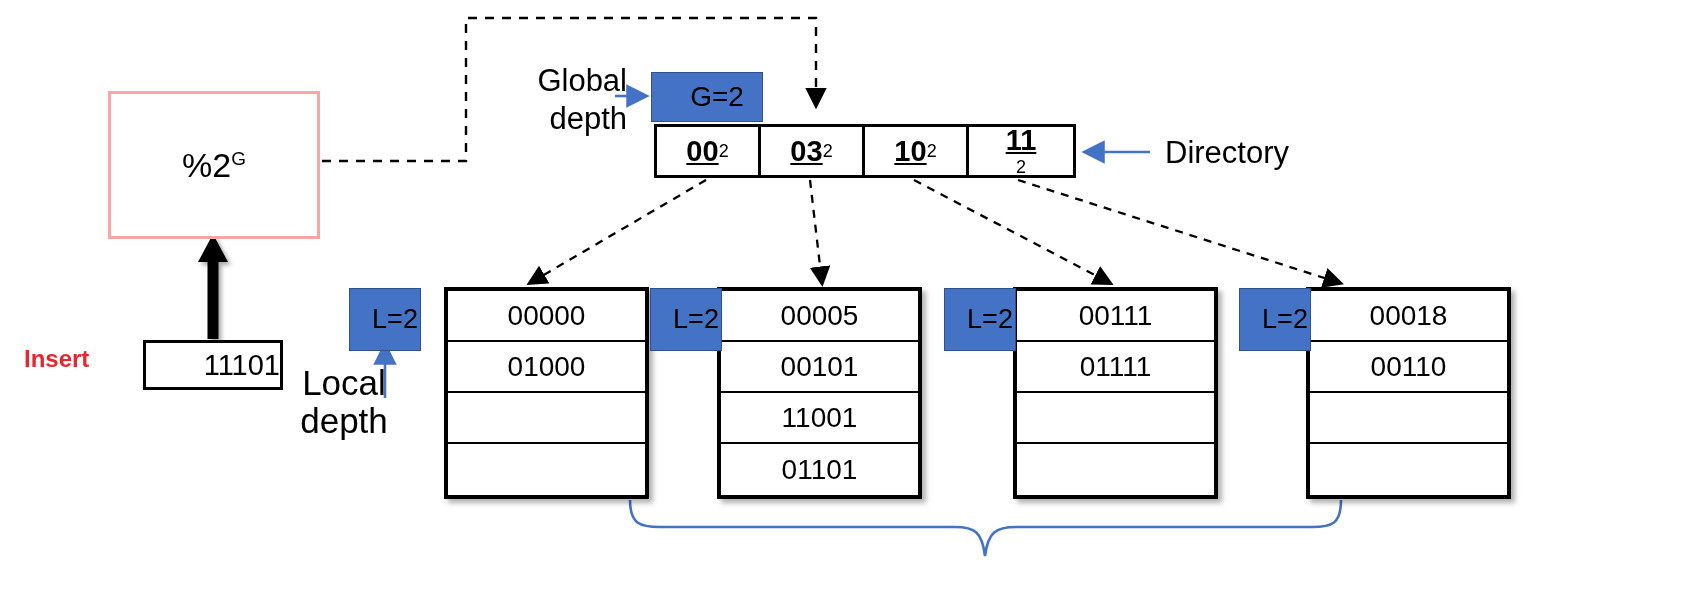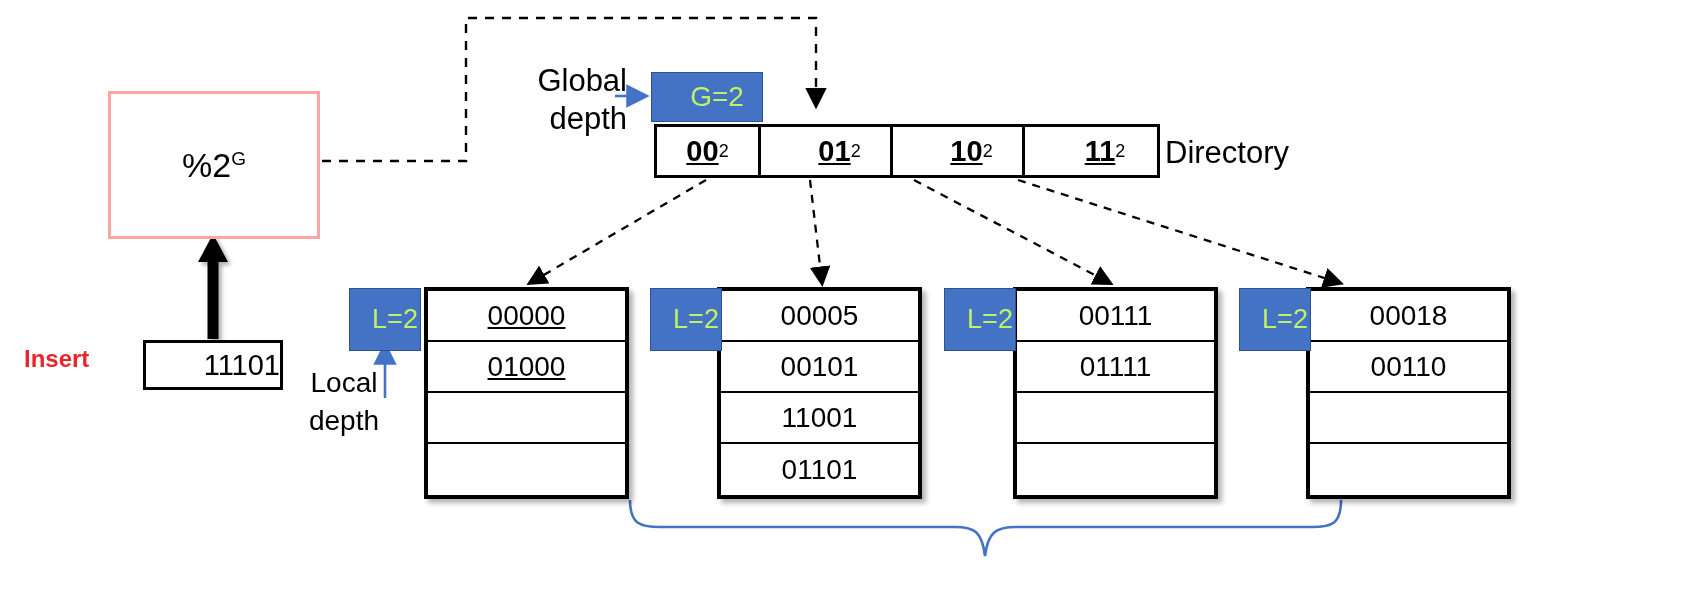--- a/index.html
+++ b/index.html
@@ -33,63 +33,63 @@
     font-size:29px;color:#000;
   }
 
   
   .gd-label{
     position:absolute;left:497px;top:62px;width:130px;
     text-align:right;font-size:31px;line-height:38px;color:#000;
   }
   .depth-badge{
     position:absolute;background:#4472c4;border:1px solid #2f528f;
-    color:#bef264;display:flex;align-items:center;justify-content:center;
+    color:#000000;display:flex;align-items:center;justify-content:center;
     font-size:28px;box-sizing:border-box;padding-left:20px;
   }
   #global-depth-badge{left:651px;top:72px;width:112px;height:50px;}
 
   
   .directory{
     position:absolute;left:654px;top:124px;height:54px;
-    display:flex;border:3px solid #000;background:#fff;box-sizing:border-box;gap:28px;
+    display:flex;border:3px solid #000;background:#fff;box-sizing:border-box;
   }
   .dir-cell{
     width:104px;height:100%;box-sizing:border-box;
     display:flex;align-items:center;justify-content:center;
     font-size:29px;font-weight:bold;color:#000;
     border-right:3px solid #000;
   }
-  .dir-cell:last-child{border-right:none;}
+  .dir-cell:last-child{border-right:none;flex-direction:column;}
   .dir-cell .pfx{text-decoration:underline;}
   .dir-cell .sub{font-size:18px;font-weight:normal;vertical-align:sub;text-decoration:none;}
   .dir-label{
     position:absolute;left:1165px;top:135px;
     font-size:31px;color:#000;
   }
 
   
   .ld-label{
     position:absolute;left:288px;top:364px;width:112px;
-    text-align:center;font-size:28px;line-height:38px;color:#000;
+    text-align:center;font-size:35px;line-height:38px;color:#000;
   }
 
   
   .bucket{
     position:absolute;top:287px;width:205px;
     border:4px solid #000;background:#fff;box-sizing:border-box;
     box-shadow:4px 4px 5px rgba(0,0,0,.30);
   }
   .slot{
     height:51px;border-bottom:2px solid #000;box-sizing:border-box;
     display:flex;align-items:center;justify-content:center;
     font-size:28px;color:#000;background:#fff;
   }
   .slot:last-child{border-bottom:none;}
-  #bucket-0{left:424px;text-decoration:underline;}
+  #bucket-0{left:444px;}
   #bucket-1{left:717px;}
   #bucket-2{left:1013px;}
   #bucket-3{left:1306px;}
 
   .local-badge{position:absolute;top:288px;width:72px;height:63px;font-size:27px;}
   #local-badge-0{left:349px;}
   #local-badge-1{left:650px;}
   #local-badge-2{left:944px;}
   #local-badge-3{left:1239px;}
 </style>
@@ -161,21 +161,21 @@
     <div>depth</div>
   </div>
   <div class="depth-badge" id="global-depth-badge">G=2</div>
 
   <div class="directory">
     <div class="dir-cell">
       <span class="pfx">00</span>
         <span class="sub">2</span>
     </div>
     <div class="dir-cell">
-      <span class="pfx">01</span>
+      <span class="pfx">03</span>
         <span class="sub">2</span>
     </div>
     <div class="dir-cell">
       <span class="pfx">10</span>
         <span class="sub">2</span>
     </div>
     <div class="dir-cell">
       <span class="pfx">11</span>
         <span class="sub">2</span>
     </div>

